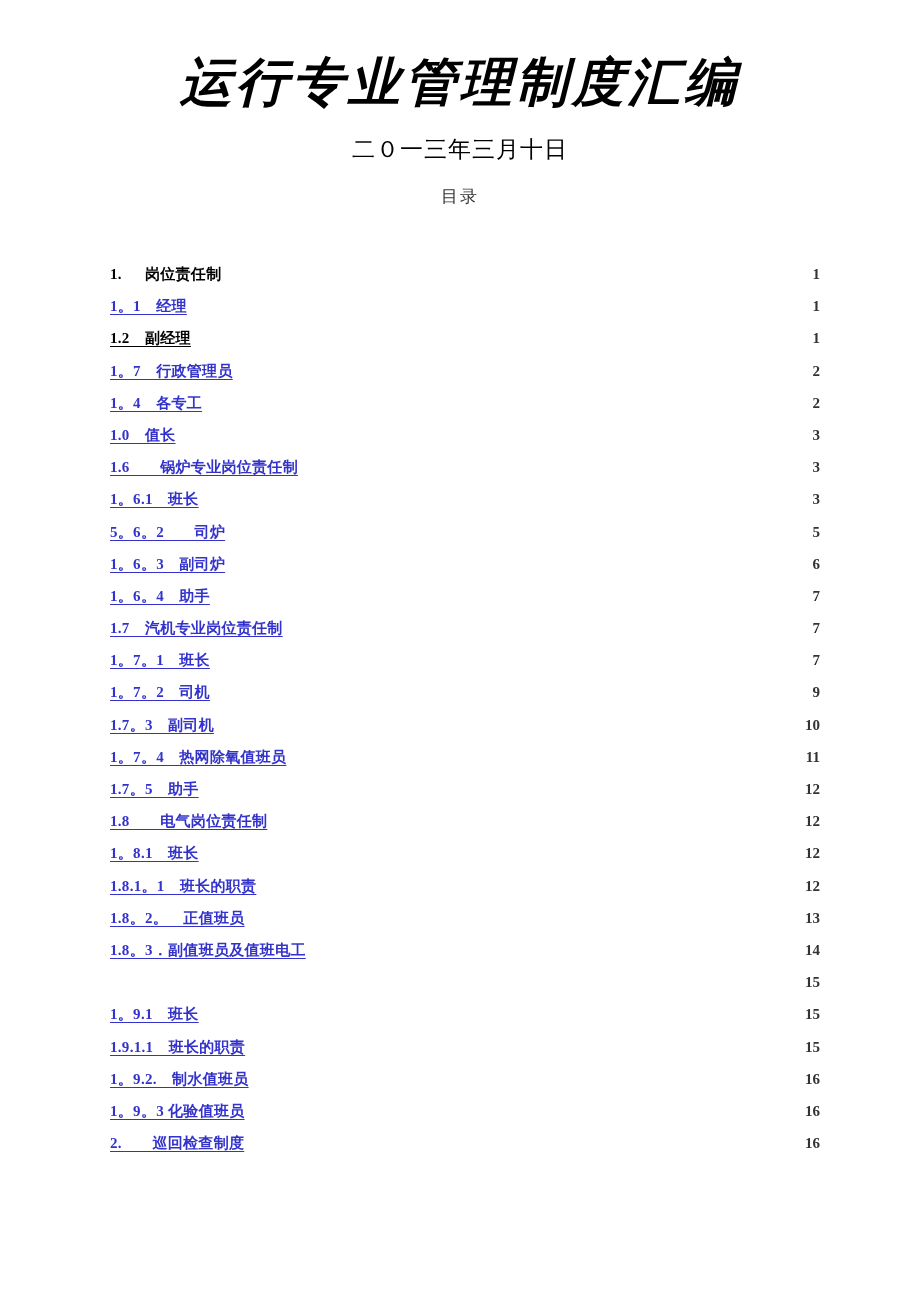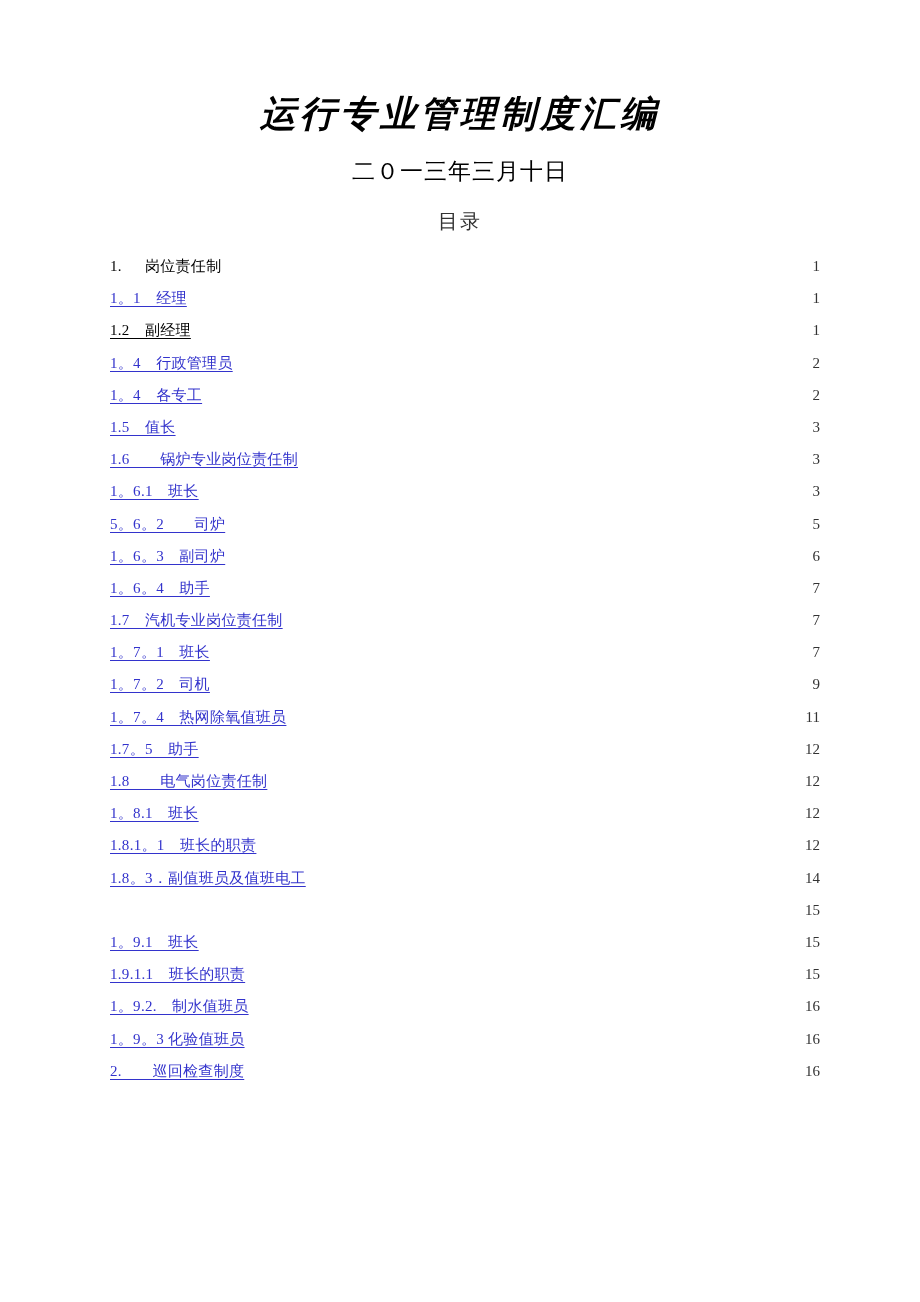--- a/index.html
+++ b/index.html
@@ -20,62 +20,63 @@
     width: 920px;
     height: 1302px;
     background: #ffffff;
     box-sizing: border-box;
   }
 
   
   .doc-title {
     text-align: center;
     font-family: "DejaVu Serif", "Liberation Serif", serif;
-    font-size: 36px;
+    font-size: 52px;
     font-weight: bold;
     font-style: italic;
     letter-spacing: 4px;
     color: #000000;
     margin: 0;
-    padding-top: 93px;
+    padding-top: 52px;
     line-height: 1.15;
     white-space: nowrap;
   }
 
   .doc-date {
     text-align: center;
     font-family: "Liberation Serif", "DejaVu Serif", serif;
     font-size: 23px;
     font-weight: normal;
     letter-spacing: 1px;
     color: #000000;
     margin: 0;
     padding-top: 24px;
     line-height: 1.2;
   }
 
   .toc-heading {
     text-align: center;
     font-family: "Liberation Serif", "DejaVu Serif", serif;
-    font-size: 20px;
+    font-size: 17px;
     color: #333333;
     margin: 0;
     padding-top: 22px;
     letter-spacing: 2px;
   }
 
   
   .toc {
     margin: 0;
     padding: 0;
     list-style: none;
     position: absolute;
     left: 110px;
     right: 100px;
-    top: 250px;
+    top: 258px;
+    font-weight: bold;
   }
 
   .toc-entry {
     display: flex;
     align-items: baseline;
     width: 710px;
     height: 32.2px;
     font-size: 15px;
     line-height: 32.2px;
     white-space: nowrap;
@@ -152,31 +153,31 @@
         <span class="toc-label">1。1　经理</span>
         <span class="toc-leader"></span>
         <span class="toc-page">1</span>
       </li>
       <li class="toc-entry plain-underline">
         <span class="toc-label">1.2　副经理</span>
         <span class="toc-leader"></span>
         <span class="toc-page">1</span>
       </li>
       <li class="toc-entry">
-        <span class="toc-label">1。4　行政管理员</span>
+        <span class="toc-label">1。7　行政管理员</span>
         <span class="toc-leader"></span>
         <span class="toc-page">2</span>
       </li>
       <li class="toc-entry">
         <span class="toc-label">1。4　各专工</span>
         <span class="toc-leader"></span>
         <span class="toc-page">2</span>
       </li>
       <li class="toc-entry">
-        <span class="toc-label">1.5　值长</span>
+        <span class="toc-label">1.0　值长</span>
         <span class="toc-leader"></span>
         <span class="toc-page">3</span>
       </li>
       <li class="toc-entry">
         <span class="toc-label">1.6　　锅炉专业岗位责任制</span>
         <span class="toc-leader"></span>
         <span class="toc-page">3</span>
       </li>
       <li class="toc-entry">
         <span class="toc-label">1。6.1　班长</span>
@@ -207,20 +208,25 @@
         <span class="toc-label">1。7。1　班长</span>
         <span class="toc-leader"></span>
         <span class="toc-page">7</span>
       </li>
       <li class="toc-entry">
         <span class="toc-label">1。7。2　司机</span>
         <span class="toc-leader"></span>
         <span class="toc-page">9</span>
       </li>
       <li class="toc-entry">
+        <span class="toc-label">1.7。3　副司机</span>
+        <span class="toc-leader"></span>
+        <span class="toc-page">10</span>
+      </li>
+      <li class="toc-entry">
         <span class="toc-label">1。7。4　热网除氧值班员</span>
         <span class="toc-leader"></span>
         <span class="toc-page">11</span>
       </li>
       <li class="toc-entry">
         <span class="toc-label">1.7。5　助手</span>
         <span class="toc-leader"></span>
         <span class="toc-page">12</span>
       </li>
       <li class="toc-entry">
@@ -232,20 +238,25 @@
         <span class="toc-label">1。8.1　班长</span>
         <span class="toc-leader"></span>
         <span class="toc-page">12</span>
       </li>
       <li class="toc-entry">
         <span class="toc-label">1.8.1。1　班长的职责</span>
         <span class="toc-leader"></span>
         <span class="toc-page">12</span>
       </li>
       <li class="toc-entry">
+        <span class="toc-label">1.8。2。　正值班员</span>
+        <span class="toc-leader"></span>
+        <span class="toc-page">13</span>
+      </li>
+      <li class="toc-entry">
         <span class="toc-label">1.8。3．副值班员及值班电工</span>
         <span class="toc-leader"></span>
         <span class="toc-page">14</span>
       </li>
       <li class="toc-entry">
         <span class="toc-leader"></span>
         <span class="toc-page">15</span>
       </li>
       <li class="toc-entry">
         <span class="toc-label">1。9.1　班长</span>

